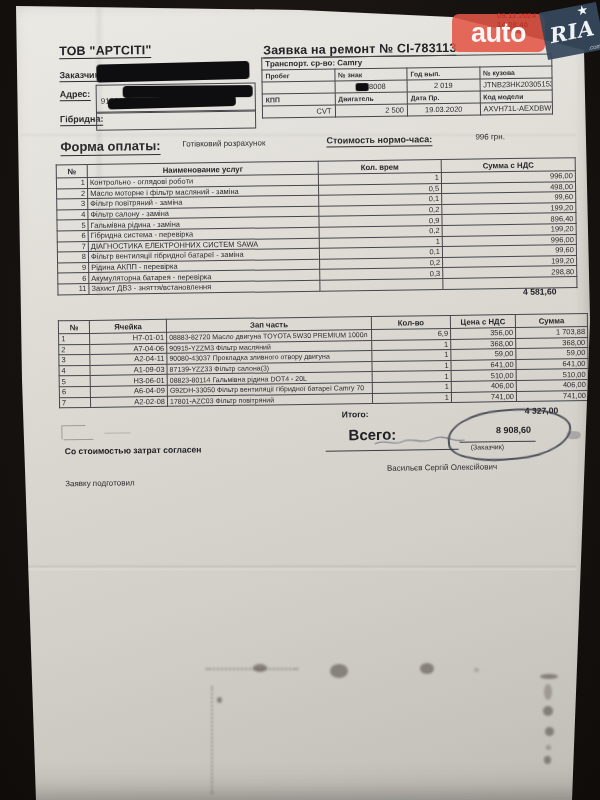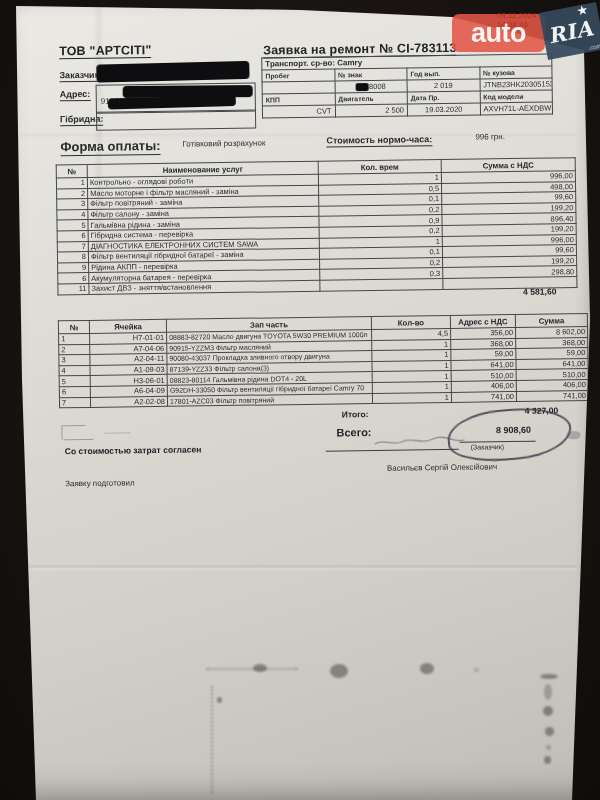--- a/index.html
+++ b/index.html
@@ -223,30 +223,30 @@
       </table>
     <div class="abs sum-total" style="left:430px;top:290px;width:128px;">4 581,60</div>
 
     <table class="grid abs" style="left:59px;top:317px;">
       <tbody>
           <tr>
         <td class="hd" style="width:26px;">№</td>
         <td class="hd" style="width:72px;">Ячейка</td>
         <td class="hd" style="width:200px;">Зап часть</td>
         <td class="hd" style="width:74px;">Кол-во</td>
-        <td class="hd" style="width:60px;">Адрес с НДС</td>
+        <td class="hd" style="width:60px;">Цена с НДС</td>
         <td class="hd" style="width:67px;">Сумма</td>
       </tr>
       <tr>
             <td>1</td>
             <td class="t-r">H7-01-01</td>
             <td style="font-size:7px;">08883-82720 Масло двигуна TOYOTA 5W30 PREMIUM 1000л</td>
-            <td class="t-r">4,5</td>
+            <td class="t-r">6,9</td>
             <td class="t-r">356,00</td>
-            <td class="t-r">8 602,00</td>
+            <td class="t-r">1 703,88</td>
           </tr>
       <tr>
             <td>2</td>
             <td class="t-r">A7-04-06</td>
             <td style="font-size:7px;">90915-YZZM3 Фільтр масляний</td>
             <td class="t-r">1</td>
             <td class="t-r">368,00</td>
             <td class="t-r">368,00</td>
           </tr>
       <tr>
@@ -288,21 +288,21 @@
             <td class="t-r">1</td>
             <td class="t-r">741,00</td>
             <td class="t-r">741,00</td>
           </tr>
     </tbody>
       </table>
 
     <div class="abs bold" style="left:305px;top:410px;width:100px;text-align:center;font-size:8.5px;">Итого:</div>
     <div class="abs sum-total" style="left:460px;top:409px;width:98px;">4 327,00</div>
 
-    <div class="abs bold" style="left:336px;top:427px;font-size:11px;">Всего:</div>
+    <div class="abs bold" style="left:348px;top:427px;font-size:15px;">Всего:</div>
     <div class="abs bold" style="left:468px;top:428px;width:90px;text-align:center;font-size:9px;">8 908,60</div>
     <div class="pen-ellipse" style="left:447px;top:412px;width:120px;height:47px;"></div>
 
     <svg class="hand-mark" style="left:372px;top:436px;" width="95" height="14">
       <path d="M2,9 C12,3 20,12 30,7 S48,11 60,5 S82,10 92,6" stroke="rgba(62,68,95,0.5)" stroke-width="1.3" fill="none"></path>
     </svg>
     <div class="sig-line" style="left:325px;top:451px;width:133px;"></div>
     <div class="sig-line" style="left:459px;top:444px;width:76px;"></div>
     <div class="abs" style="left:470px;top:446px;font-size:7px;">(Заказчик)</div>
     <div class="hand-mark" style="left:566px;top:435px;width:14px;height:8px;background:rgba(90,90,100,0.35);border-radius:40%;"></div>

